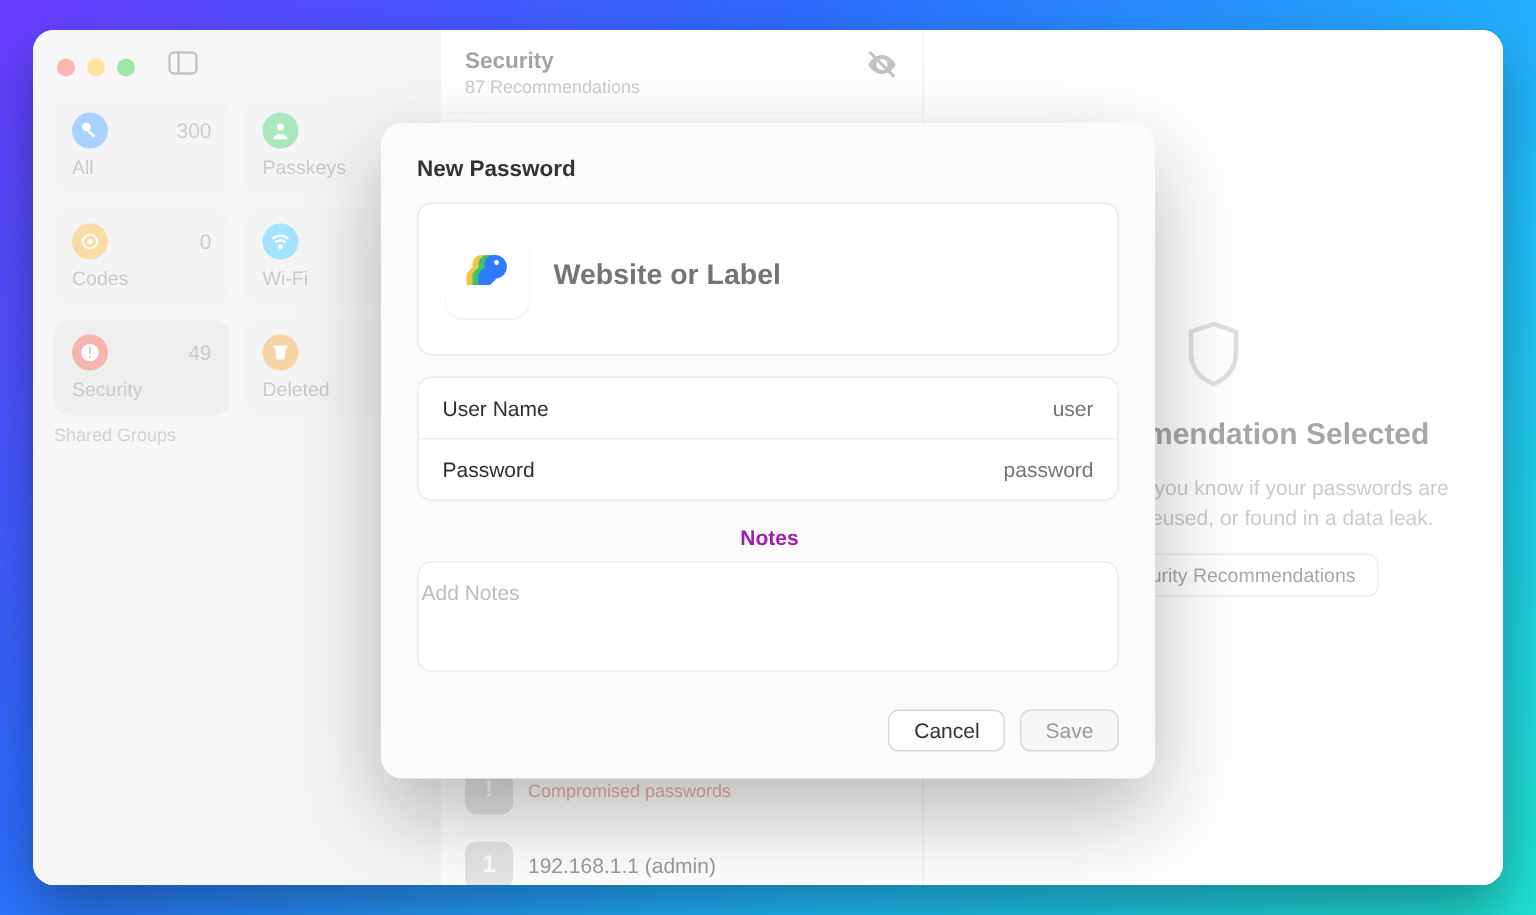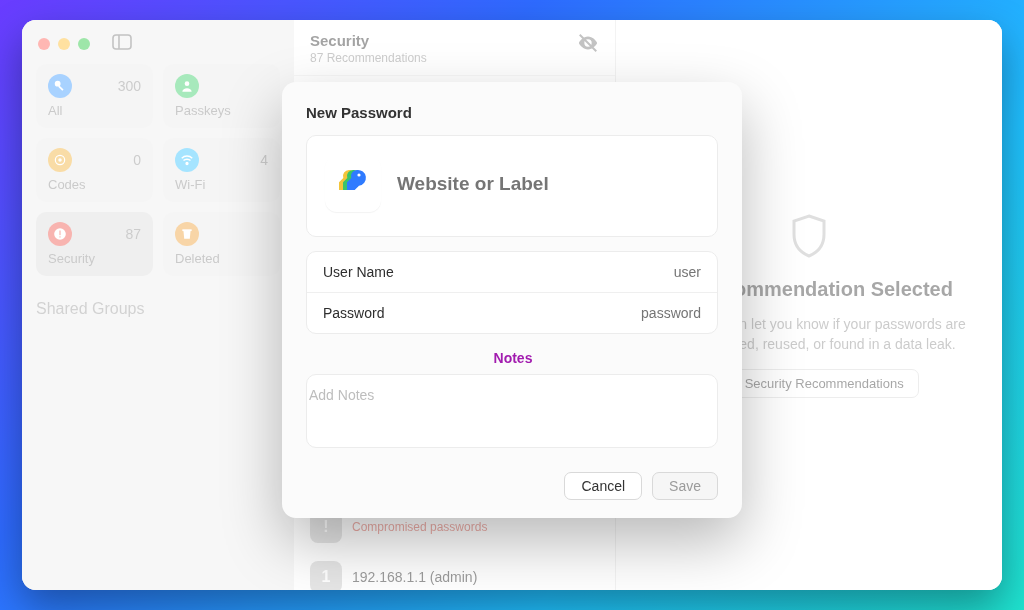--- a/index.html
+++ b/index.html
@@ -27,21 +27,21 @@
 .sb-toggle { margin-left:14px; color:#7a7a7a; }
 
 .grid { display:grid; grid-template-columns: 1fr 1fr; gap:10px; }
 .tile { background:#e9e9e9; border-radius:10px; padding:10px 12px; height:64px; display:flex; flex-direction:column; justify-content:space-between; }
 .tile.selected { background:#dcdcdc; }
 .tile-top { display:flex; justify-content:space-between; align-items:center; }
 .tile-icon { width:24px; height:24px; border-radius:12px; display:flex; align-items:center; justify-content:center; color:#fff; }
 .tile-label { color:#8a8a8a; font-size:13px; }
 .tile-count { color:#8f8f8f; font-size:14px; }
 
-.shared { color:#9c9c9c; font-size:16px; margin-top:22px; }
+.shared { color:#9c9c9c; font-size:12px; margin-top:4px; }
 
 
 .midcol { width: 322px; background:#fff; border-right:1px solid #e4e4e4; display:flex; flex-direction:column; }
 .midhdr { padding:12px 16px 10px; display:flex; align-items:flex-start; justify-content:space-between; border-bottom:1px solid #eee; }
 .midhdr h3 { font-size:15px; font-weight:700; color:#333; }
 .midhdr .sub { font-size:12px; color:#8e8e8e; margin-top:2px; }
 .eyeoff { color:#7b7b7b; }
 
 .list { flex:1; overflow:hidden; padding:6px 8px; }
 .row { display:flex; gap:10px; align-items:center; padding:9px 8px; border-radius:8px; }
@@ -52,21 +52,21 @@
 
 
 .detail { flex:1; background:#fff; display:flex; flex-direction:column; align-items:center; justify-content:center; padding:24px; gap:14px; }
 .shield { color:#b9b9b9; }
 .detail h2 { font-size:20px; font-weight:700; color:#3d3d3d; }
 .detail p { font-size:14px; color:#8d8d8d; text-align:center; line-height:1.4; max-width:320px;}
 .hidebtn { border:1px solid #d8d8d8; border-radius:7px; background:#fff; padding:6px 14px; color:#3a3a3a; font-size:13px; }
 
 
 .modal-wrap { position:absolute; inset:0; z-index:10; display:flex; align-items:flex-start; justify-content:center; }
-.modal { margin-top:62px; width:460px; background:#fbfbfb; border-radius:14px; box-shadow:0 24px 60px rgba(0,0,0,.28); padding:22px 24px 18px; }
+.modal { margin-top:62px; width:516px; background:#fbfbfb; border-radius:14px; box-shadow:0 24px 60px rgba(0,0,0,.28); padding:22px 24px 18px; }
 .modal h4 { font-size:15px; font-weight:700; color:#333; margin-bottom:14px; }
 
 .card { background:#fff; border:1px solid #ececec; border-radius:10px; }
 .card.hero { display:flex; align-items:center; gap:16px; padding:20px 18px 24px; margin-bottom:14px; }
 .keys { position:relative; width:56px; height:56px; background:#fff; border-radius:12px; box-shadow:0 1px 1px rgba(0,0,0,.05); display:flex; align-items:center; justify-content:center; }
 .hero-input { border:none; outline:none; font-size:19px; font-weight:600; color:#bdbdbd; background:transparent; flex:1; }
 
 .frow { display:flex; align-items:center; justify-content:space-between; padding:12px 16px; }
 .frow + .frow { border-top:1px solid #efefef; }
 .flabel { font-size:14px; color:#2e2e2e; }
@@ -150,21 +150,21 @@
       </div>
       <div class="tile selected">
         <div class="tile-top">
             <span class="tile-icon" style="background:#ef5a50">
               <svg width="14" height="14" viewBox="0 0 24 24" fill="#fff">
                 <circle cx="12" cy="12" r="10"></circle>
                 <rect x="11" y="6" width="2" height="8" fill="#ef5a50"></rect>
                 <rect x="11" y="16" width="2" height="2" fill="#ef5a50"></rect>
               </svg>
             </span>
-            <span class="tile-count">87</span>
+            <span class="tile-count">49</span>
           </div>
         <span class="tile-label">Security</span>
       </div>
       <div class="tile">
         <div class="tile-top">
             <span class="tile-icon" style="background:#f0a23c">
               <svg width="14" height="14" viewBox="0 0 24 24" fill="#fff">
                 <path d="M6 7h12l-1.2 13H7.2z"></path>
                 <rect x="4" y="4" width="16" height="3"></rect>
               </svg>

